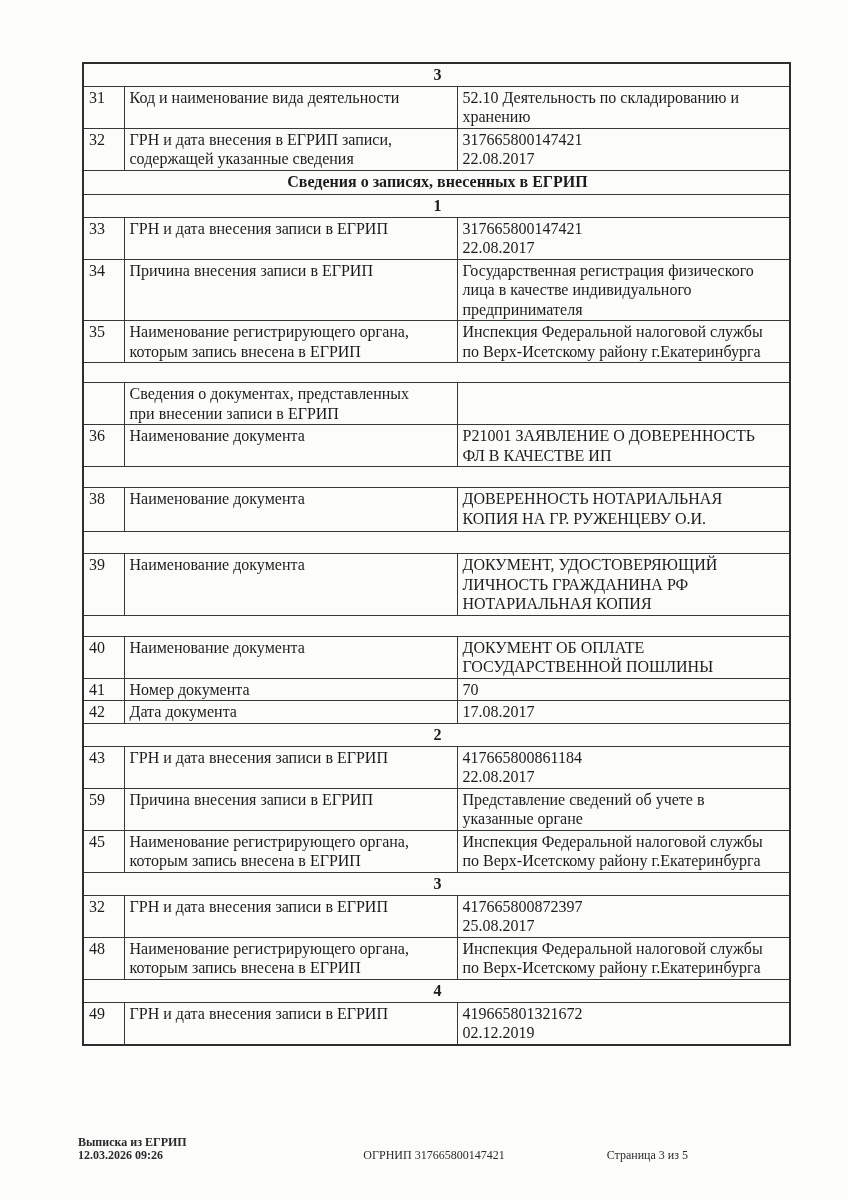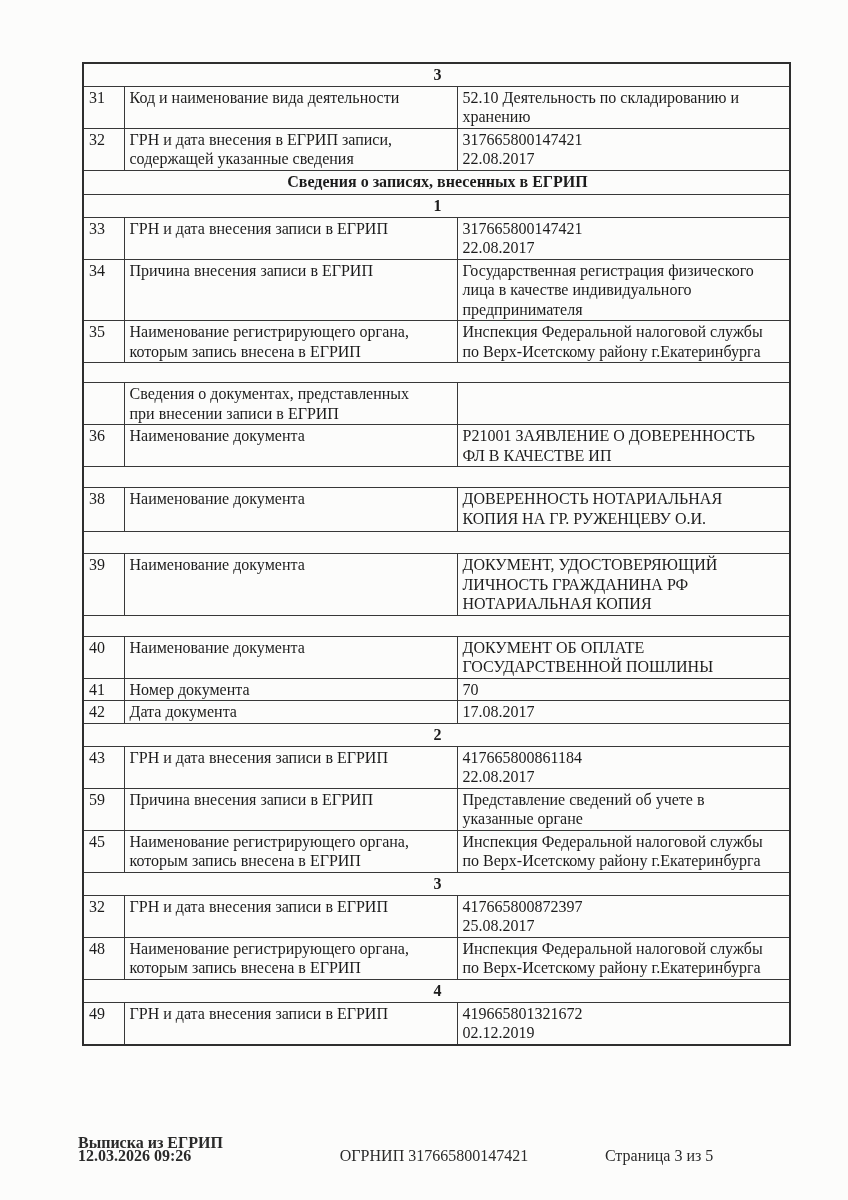--- a/index.html
+++ b/index.html
@@ -48,21 +48,21 @@
   }
   
   .page-footer {
     position: absolute;
     left: 78px;
     top: 1136px;
     width: 712px;
     display: grid;
     grid-template-columns: 1fr auto 1fr;
     align-items: end;
-    font-size: 16px;
+    font-size: 12px;
     line-height: 13px;
     color: #2a2a2a;
   }
   .footer-left { font-weight: bold; text-align: left; }
   .footer-center { text-align: center; }
   .footer-right { text-align: center; }
 </style>
 </head>
 <body>
 

